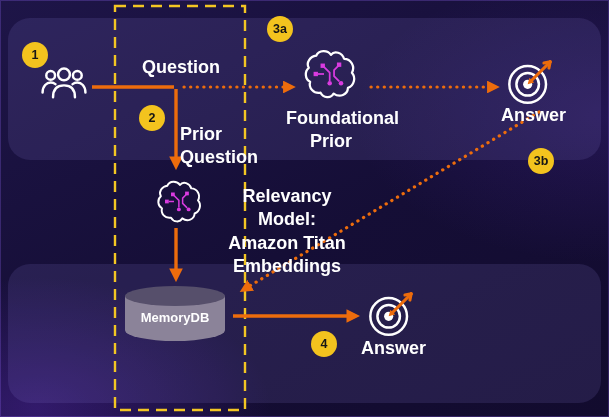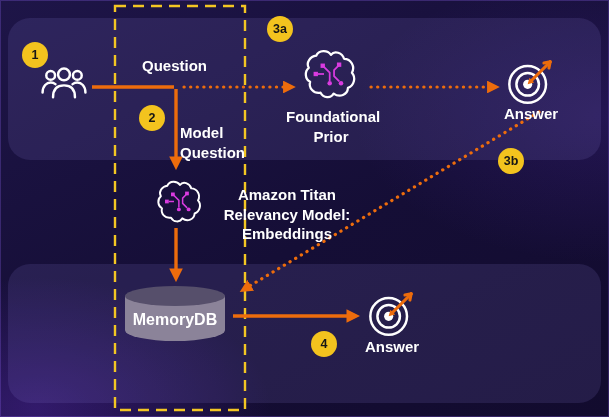--- a/index.html
+++ b/index.html
@@ -18,25 +18,25 @@
   .panel.bottom{ top:264px; height:139px; }
 
   .arrows{ position:absolute; inset:0; z-index:4; }
   .arrow-solid{ stroke:#ed6c0c; stroke-width:3.4; }
   .arrow-dotted{ stroke:#ed6c0c; stroke-width:3.2; stroke-dasharray:0.2 6.4; stroke-linecap:round; }
   .dashed-box{ fill:none; stroke:#f3c623; stroke-width:2.4; stroke-dasharray:11 7; }
 
   .badge{ position:absolute; width:26px; height:26px; border-radius:50%;
           background:#f3c31e; color:#161616; font-weight:700; font-size:12.5px;
           display:flex; align-items:center; justify-content:center; z-index:6; }
-  .lbl{ position:absolute; color:#fff; font-weight:700; font-size:15px;
+  .lbl{ position:absolute; color:#fff; font-weight:700; font-size:18px;
         line-height:1.3; z-index:5; }
   .center{ text-align:center; }
   .icon{ position:absolute; z-index:5; }
-  .memdb-lbl{ font-size:16px; }
+  .memdb-lbl{ font-size:13px; }
 </style>
 </head>
 <body>
 
 <div class="canvas">
 
   <div class="panel top"></div>
   <div class="panel bottom"></div>
 
   <svg width="0" height="0" style="position:absolute" aria-hidden="true">
@@ -96,46 +96,46 @@
     <line class="arrow-dotted" x1="371" y1="87" x2="496" y2="87" marker-end="url(#ah)"></line>
     <line class="arrow-solid" x1="176" y1="89" x2="176" y2="166" marker-end="url(#ah)"></line>
     <line class="arrow-solid" x1="176" y1="228" x2="176" y2="278" marker-end="url(#ah)"></line>
     <line class="arrow-dotted" x1="539" y1="112" x2="243" y2="290" marker-end="url(#ah)"></line>
     <line class="arrow-solid" x1="233" y1="316" x2="356" y2="316" marker-end="url(#ah)"></line>
   </svg>
 
   <div class="badge" style="left:22px;top:42px">1</div>
   <div class="badge" style="left:139px;top:105px">2</div>
   <div class="badge" style="left:267px;top:16px">3a</div>
-  <div class="badge" style="left:498px;top:148px">3b</div>
+  <div class="badge" style="left:528px;top:148px">3b</div>
   <div class="badge" style="left:311px;top:331px">4</div>
 
   <svg class="icon" style="left:41px;top:63px" width="46" height="40">
       <use href="#sym-users"></use>
     </svg>
 
   <div class="lbl" style="left:142px;top:56px;width:80px">Question</div>
-  <div class="lbl" style="left:180px;top:123px;width:66px">Model Question</div>
+  <div class="lbl" style="left:180px;top:123px;width:66px">Prior Question</div>
 
   <svg class="icon" style="left:303px;top:47px" width="56" height="54">
       <use href="#sym-brain"></use>
     </svg>
   <div class="lbl center" style="left:286px;top:107px;width:90px">Foundational Prior</div>
 
   <svg class="icon" style="left:506px;top:56px" width="50" height="50">
       <use href="#sym-target"></use>
     </svg>
   <div class="lbl center" style="left:501px;top:104px;width:60px">Answer</div>
 
   <svg class="icon" style="left:156px;top:178px" width="48" height="47">
       <use href="#sym-brain"></use>
     </svg>
   <div class="lbl center" style="left:221px;top:185px;width:132px">
+    <div>Relevancy Model:</div>
     <div>Amazon Titan</div>
-    <div>Relevancy Model:</div>
     <div>Embeddings</div>
   </div>
 
   <svg class="icon" style="left:120px;top:285px" width="110" height="58">
       <use href="#sym-cylinder"></use>
     </svg>
   <div class="lbl center memdb-lbl" style="left:120px;top:310px;width:110px;z-index:6">MemoryDB</div>
 
   <svg class="icon" style="left:367px;top:288px" width="50" height="50">
       <use href="#sym-target"></use>

